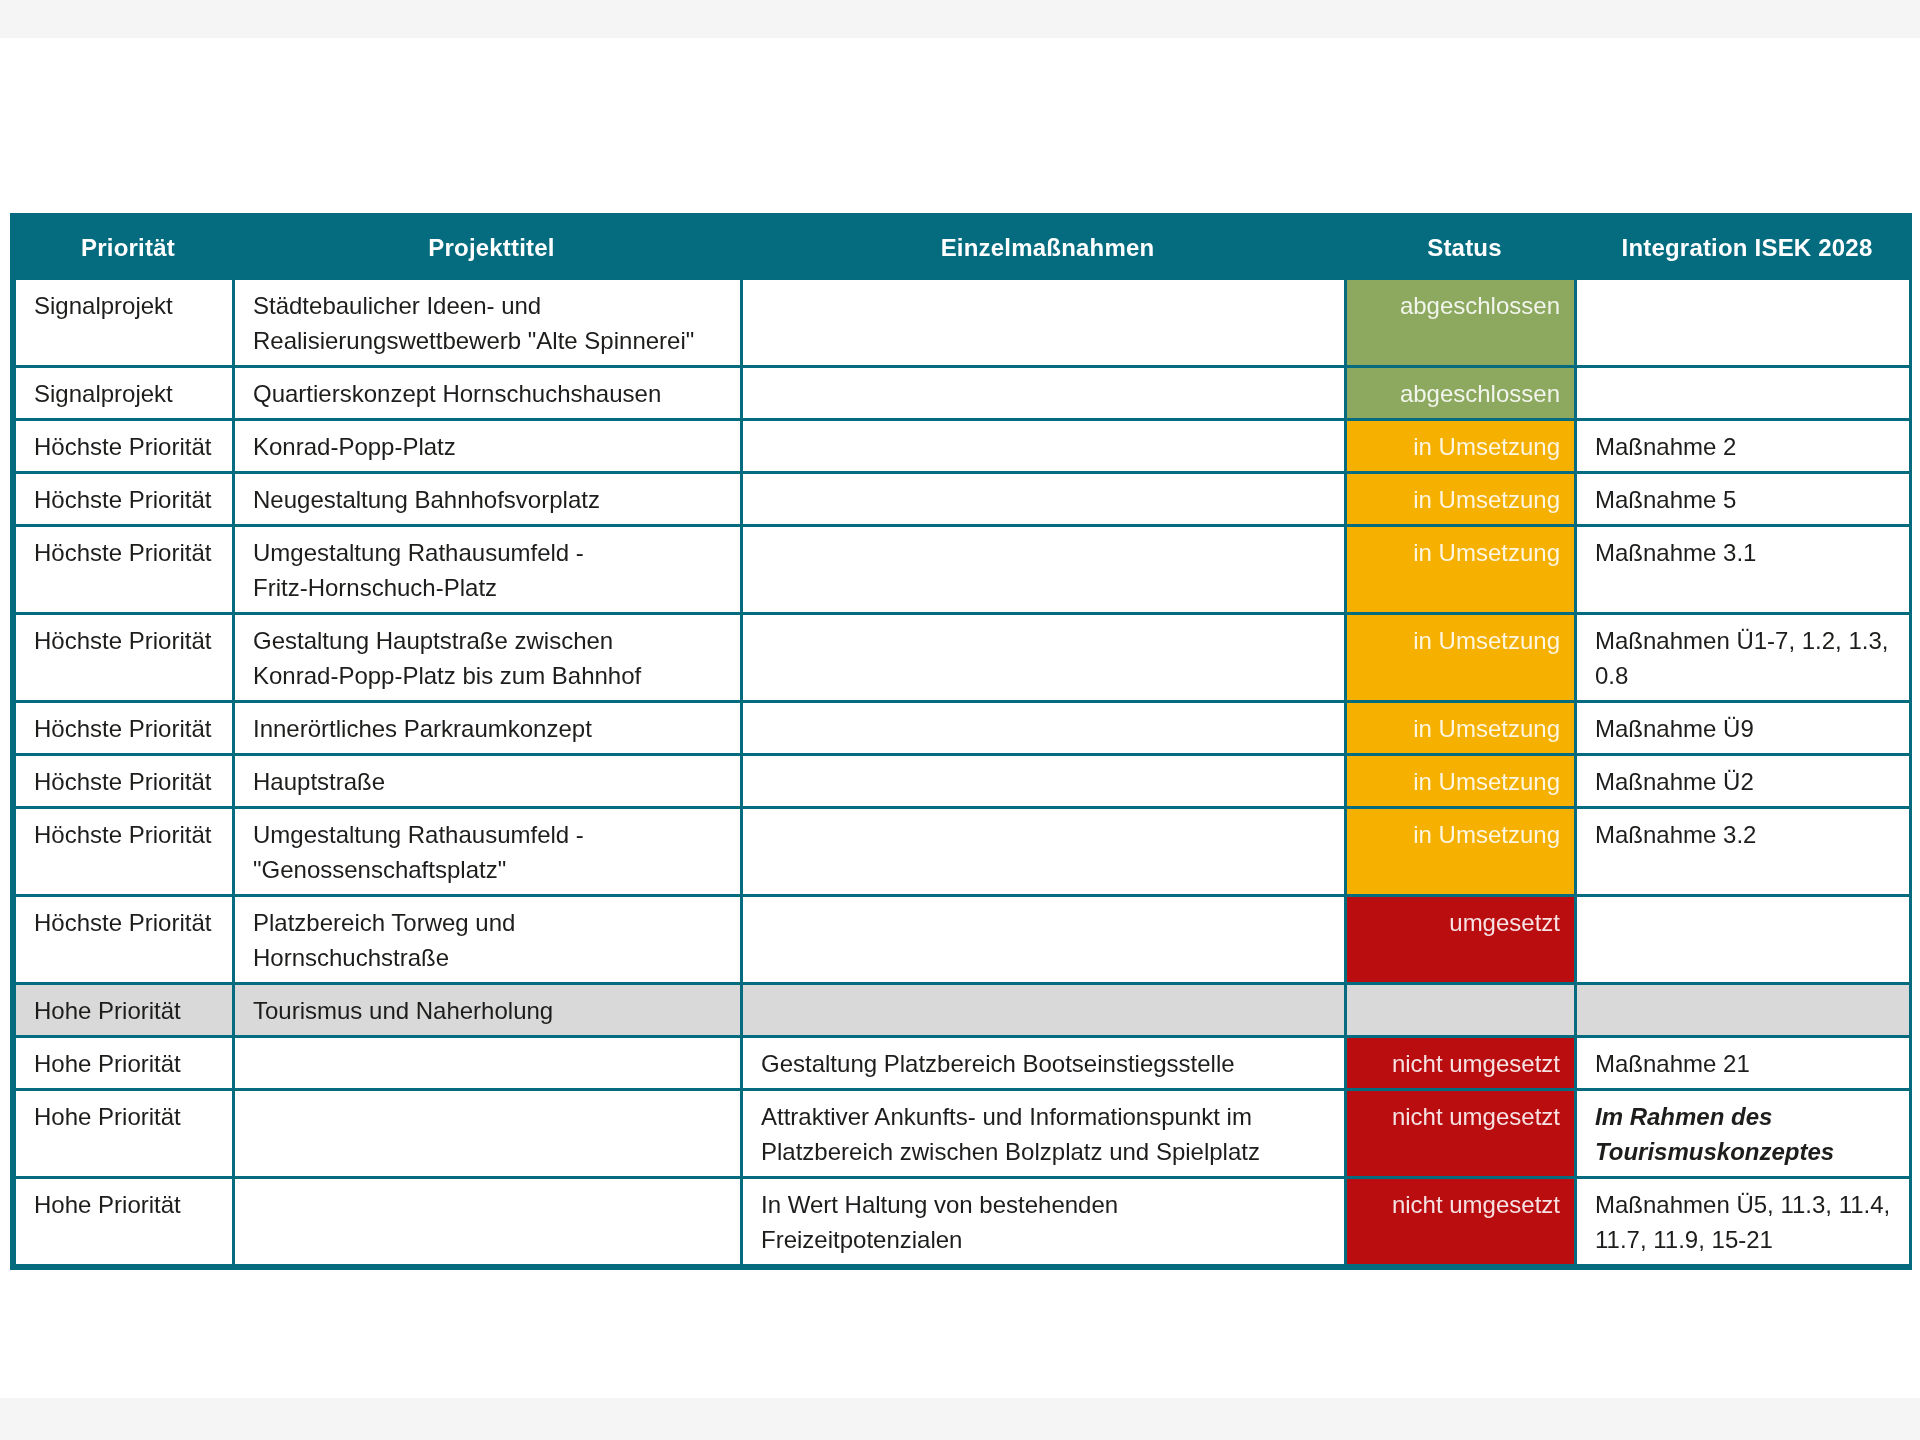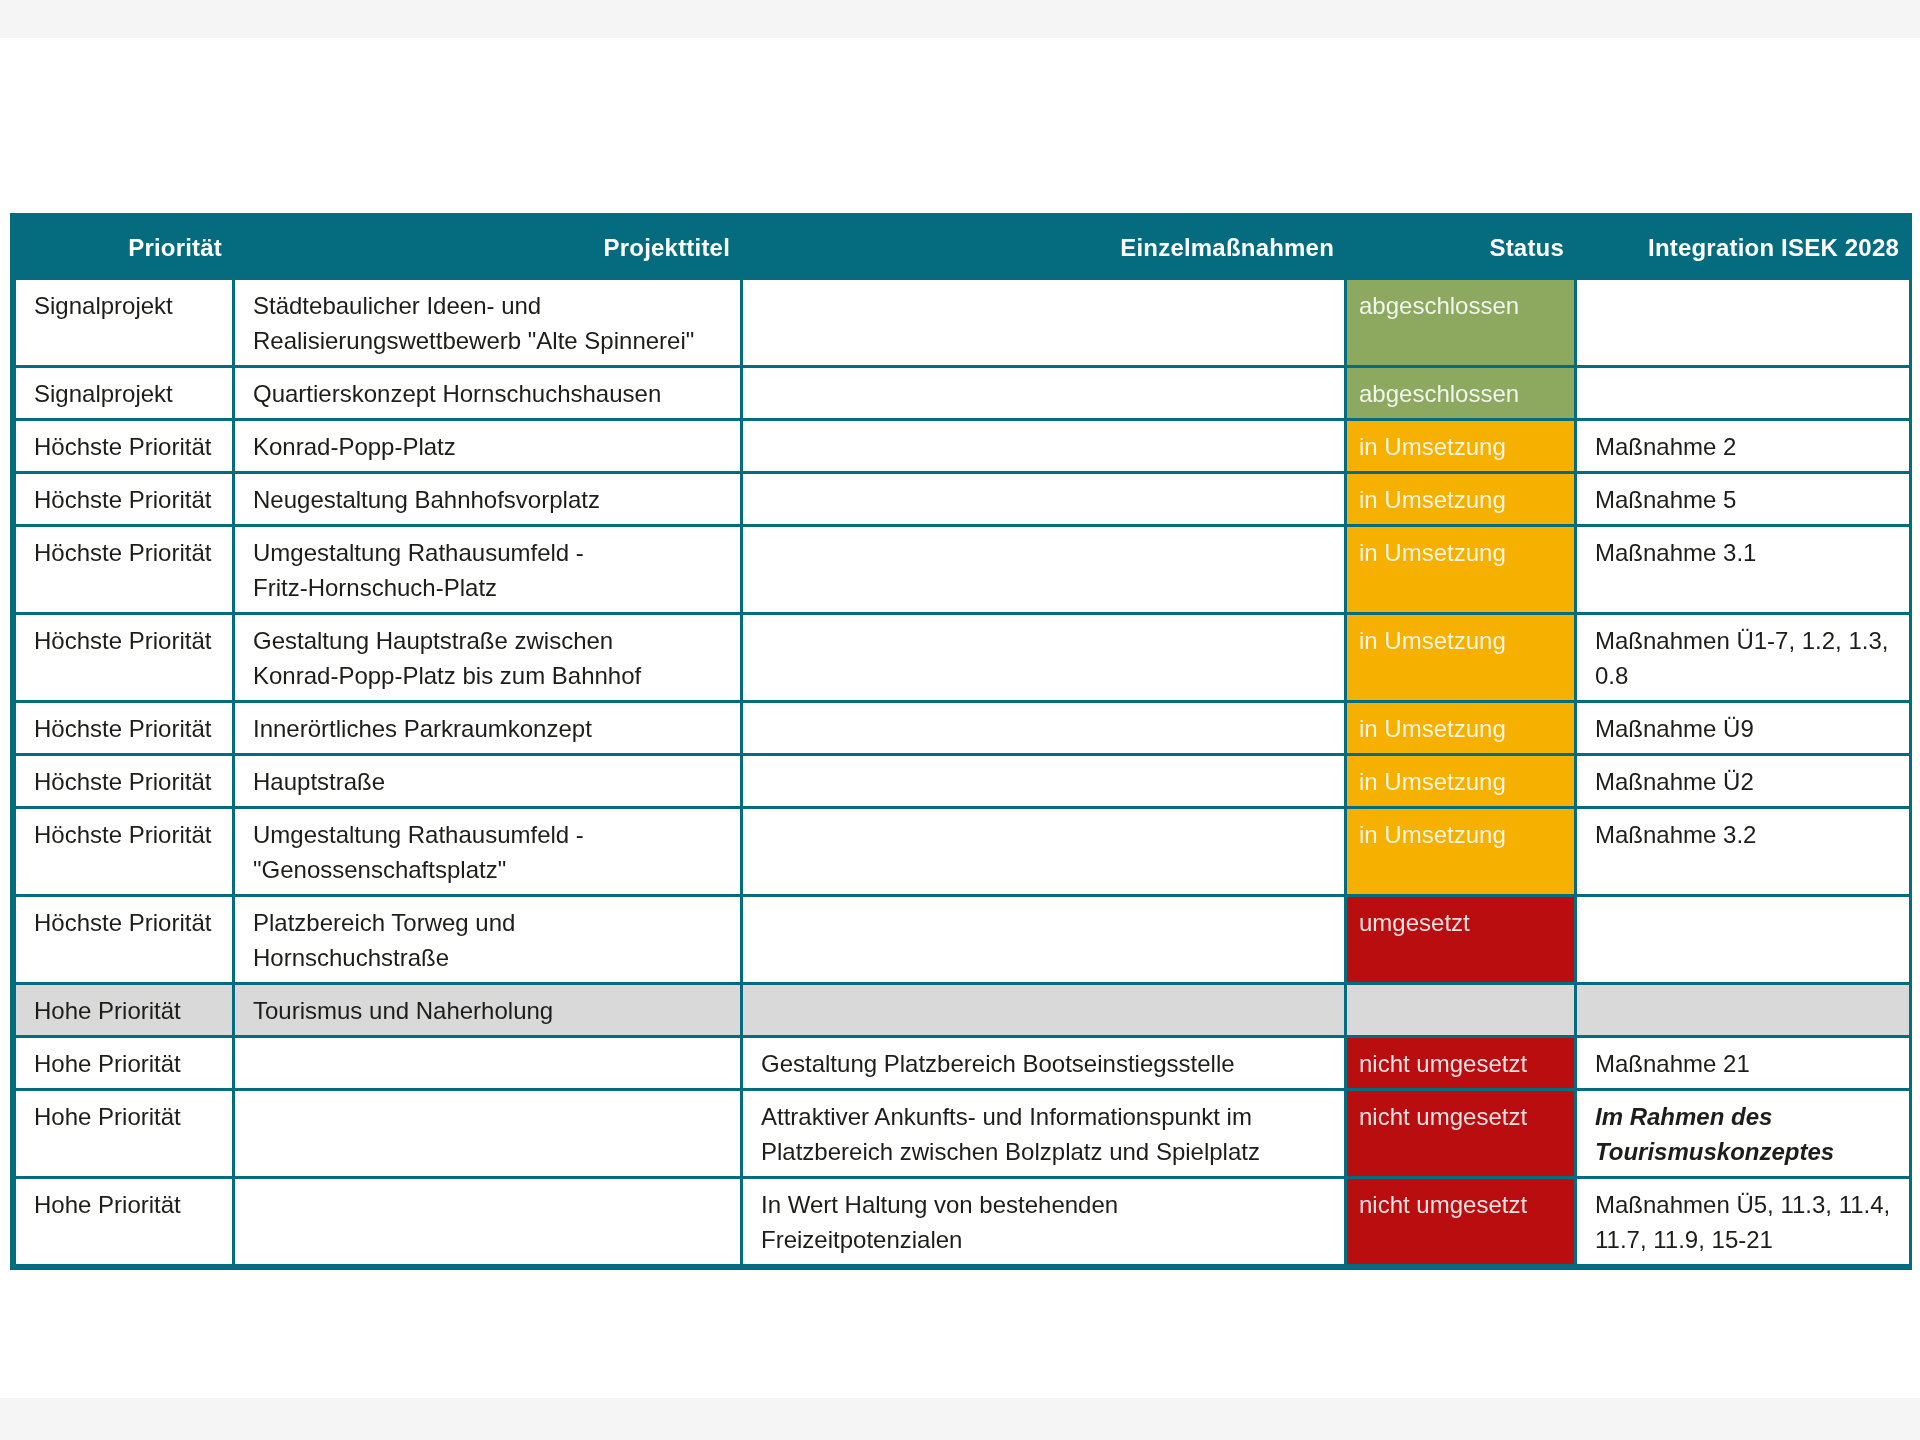--- a/index.html
+++ b/index.html
@@ -40,40 +40,41 @@
   col.c2 { width: 508px; }
   col.c3 { width: 604px; }
   col.c4 { width: 230px; }
   col.c5 { width: 335px; }
 
   th {
     background: var(--teal);
     color: #ffffff;
     font-size: 24px;
     font-weight: bold;
-    text-align: right;
+    text-align: center;
     vertical-align: middle;
     height: 58px;
     padding: 0 10px 0 18px;
     border: 3px solid var(--teal);
     letter-spacing: 0.2px;
   }
   td {
     border: 3px solid var(--teal);
     vertical-align: top;
     padding: 8px 14px 7px 18px;
     font-size: 24px;
     line-height: 35px;
     color: #1d1d1b;
     white-space: pre-line;
     overflow: hidden;
   }
   td.status {
     padding-left: 12px;
     color: rgba(255,255,255,0.88);
+    text-align: right;
   }
   td.bg-green  { background: var(--green); }
   td.bg-orange { background: var(--orange); }
   td.bg-red    { background: var(--red); }
   tr.gray td   { background: var(--grayrow); }
   td.italic    { font-style: italic; font-weight: bold; }
 </style>
 </head>
 <body>
 

